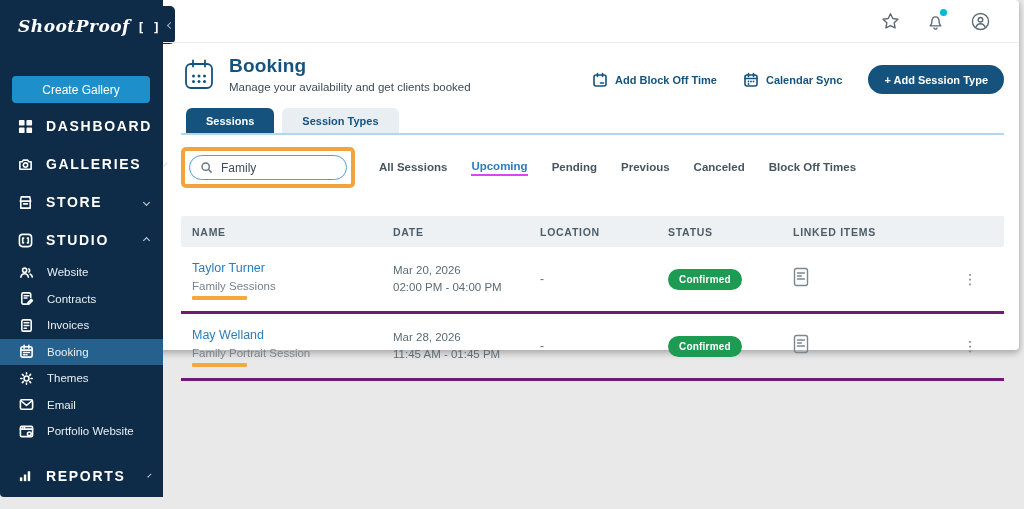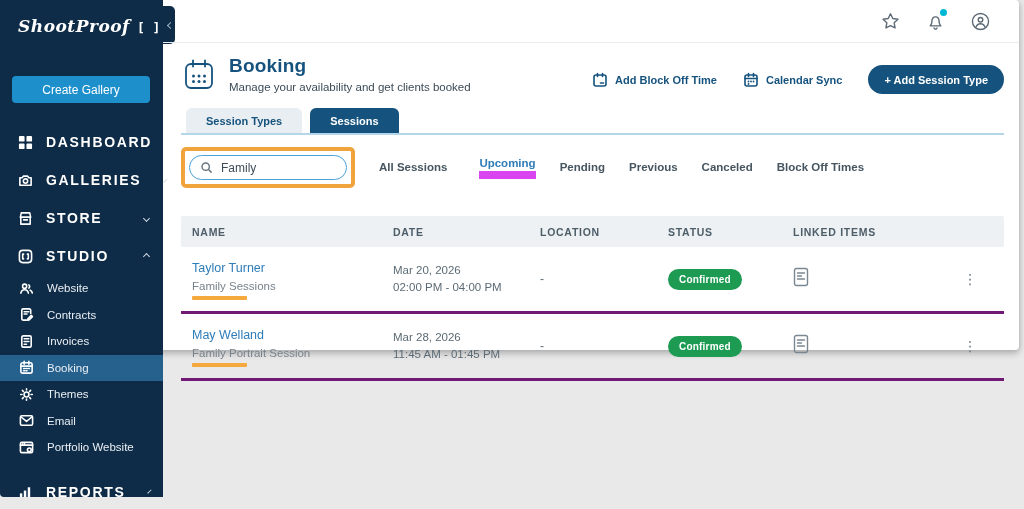--- a/index.html
+++ b/index.html
@@ -34,21 +34,21 @@
   }
   .collapse-tab .chev { border-color:#9fb3c4; margin-left:2px; }
   .chev {
     display:inline-block; width:5px; height:5px;
     border-right:1.6px solid #cfd9e2; border-bottom:1.6px solid #cfd9e2;
   }
   .chev.down  { transform: rotate(45deg); }
   .chev.up    { transform: rotate(-135deg); }
   .chev.left  { transform: rotate(135deg); }
   .btn-create {
-    display:block; margin:40px 12px 20px 12px; width:138px; height:27px;
+    display:block; margin:40px 12px 4px 12px; width:138px; height:27px;
     background:#1d90cb; border:none; border-radius:4px;
     color:#fff; font-size:12px; font-family:inherit; cursor:pointer;
   }
   .nav-item, .nav-sub {
     display:flex; align-items:center; gap:12px;
     padding:0 14px 0 17px; cursor:pointer; color:#fff;
   }
   .nav-item { height:38px; font-size:14px; font-weight:bold; letter-spacing:0.12em; }
   .nav-sub  { height:26.5px; font-size:11.5px; font-weight:normal; color:#e9eff4; padding-left:18px; }
   .nav-sub.active { background:#26608c; }
@@ -99,21 +99,21 @@
     display:flex; align-items:center; gap:8px; width:158px; height:25px;
     border:1.5px solid #4aa3d8; border-radius:13px; padding:0 10px; background:#fff;
   }
   .search-box svg { width:13px; height:13px; stroke:#6a7680; fill:none; stroke-width:1.8; stroke-linecap:round; }
   .search-box input {
     border:none; outline:none; width:110px; font-size:12px;
     color:#3f4c57; font-family:inherit; background:transparent;
   }
   .filters { display:flex; align-items:center; gap:24px; margin-left:24px; }
   .filter { font-size:11.5px; font-weight:bold; color:#46555f; cursor:pointer; padding-bottom:2px; white-space:nowrap; }
-  .filter.active { color:#2e7cb8; border-bottom:8px solid #d946ef;margin-left:8px; }
+  .filter.active { color:#2e7cb8; border-bottom:2px solid #d946ef; }
   
   .table { margin-top:28px; }
   .trow {
     display:grid;
     grid-template-columns: 201px 147px 128px 125px 170px 1fr;
     align-items:center; padding-left:11px;
   }
   .thead { background:#edf1f4; height:31px; border-radius:2px; }
   .th { font-size:10.5px; font-weight:bold; color:#4d5d68; letter-spacing:0.07em; }
   .tbody-row { padding-top:11px; padding-bottom:11px; border-bottom:3px solid #701a75; }
@@ -346,22 +346,22 @@
                 <circle class="dot" cx="10.5" cy="9.5" r=".9"></circle>
                 <circle class="dot" cx="5.5" cy="12" r=".9"></circle>
               </svg>
             <span>Calendar Sync</span>
           </span>
           <button class="btn-primary">+ Add Session Type</button>
         </div>
       </div>
 
       <div class="tabs">
+        <div class="tab active">Sessions</div>
         <div class="tab inactive">Session Types</div>
-        <div class="tab active">Sessions</div>
       </div>
 
       <div class="controls">
         <div class="search-annotation">
           <div class="search-box">
             <svg viewBox="0 0 16 16">
                 <circle cx="7" cy="7" r="4.5"></circle>
                 <path d="m10.5 10.5 3.2 3.2"></path>
               </svg>
             <input type="text" value="Family" style="">

